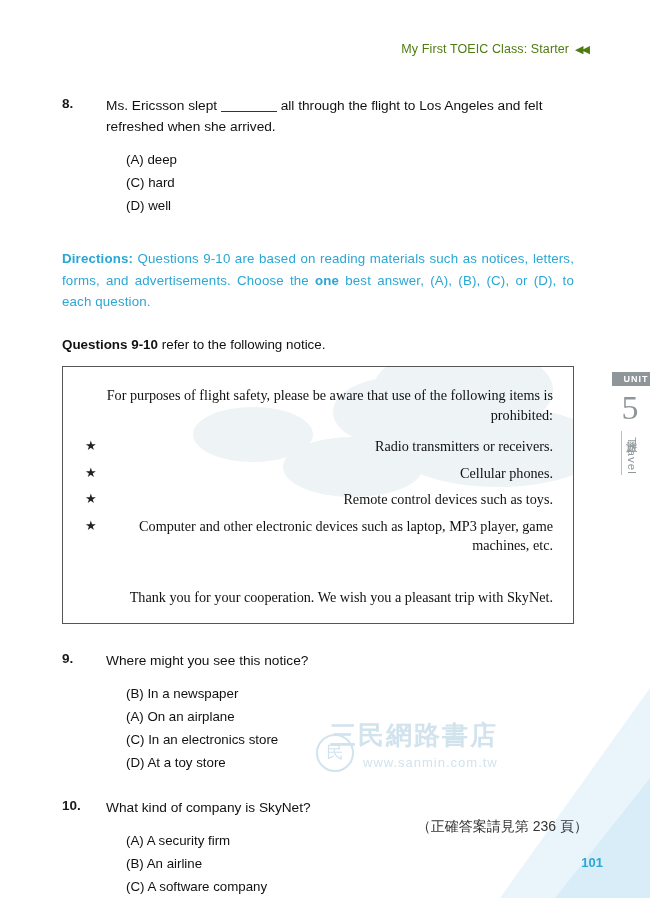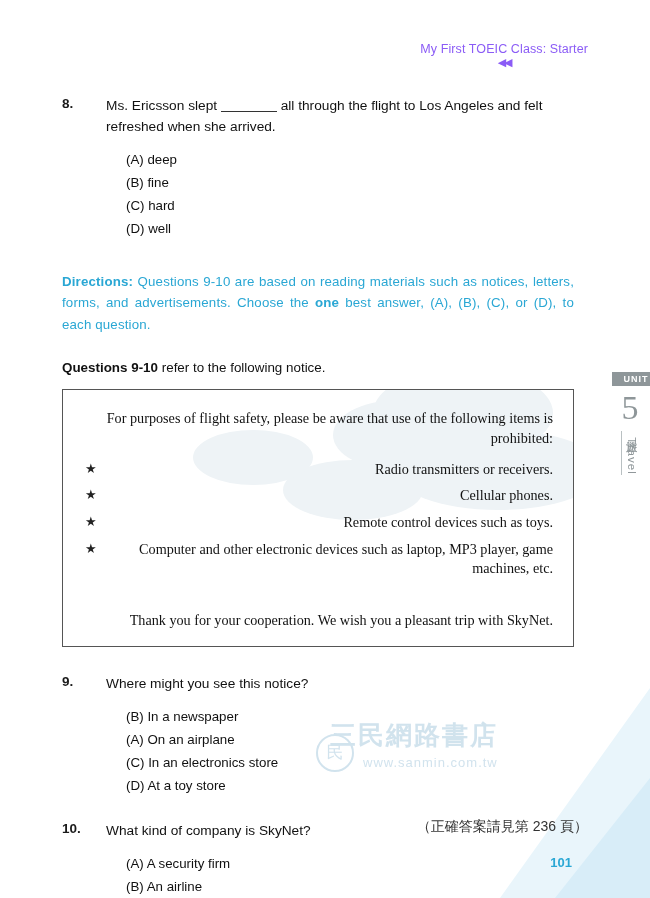--- a/index.html
+++ b/index.html
@@ -45,23 +45,23 @@
     box-sizing: border-box;
   }
 
   
   .header {
     position: absolute;
     top: 42px;
     right: 62px;
     display: flex;
     align-items: center;
-    color: #8b5cf6;
+    gap: 6px;
+    color: #4d7c0f;
     font-size: 12.5px;
-    flex-direction: column;
   }
   .header .title-text { letter-spacing: 0.1px; }
   .header .arrows { font-size: 11px; letter-spacing: -2px; }
 
   
   .content {
     position: absolute;
     left: 62px;
     top: 95px;
     width: 512px;
@@ -242,21 +242,21 @@
   .answer-note {
     position: absolute;
     right: 62px;
     top: 818px;
     font-size: 14px;
     color: #333;
     z-index: 3;
   }
   .page-num {
     position: absolute;
-    right: 78px;
+    right: 47px;
     top: 855px;
     font-size: 13px;
     font-weight: bold;
     color: #2aa7d4;
     z-index: 3;
   }
 </style>
 </head>
 <body>
 
@@ -275,21 +275,20 @@
     <div class="q-block">
       <div class="q-num">8.</div>
       <div class="q-body">
         <div class="q-stem">
           <span>Ms. Ericsson slept</span>
           <span class="blank"></span>
           <span>all through the flight to Los Angeles and felt refreshed when she arrived.</span>
         </div>
         <div class="choices">
           <div class="choice">(A) deep</div>
-          <div class="choice">(B) fine</div>
           <div class="choice">(C) hard</div>
           <div class="choice">(D) well</div>
         </div>
       </div>
     </div>
 
     <div class="directions">
       <b>Directions:</b><span> Questions 9-10 are based on reading materials such as notices, letters, forms, and advertisements. Choose the </span><b>one</b><span> best answer, (A), (B), (C), or (D), to each question.</span>
     </div>
 

